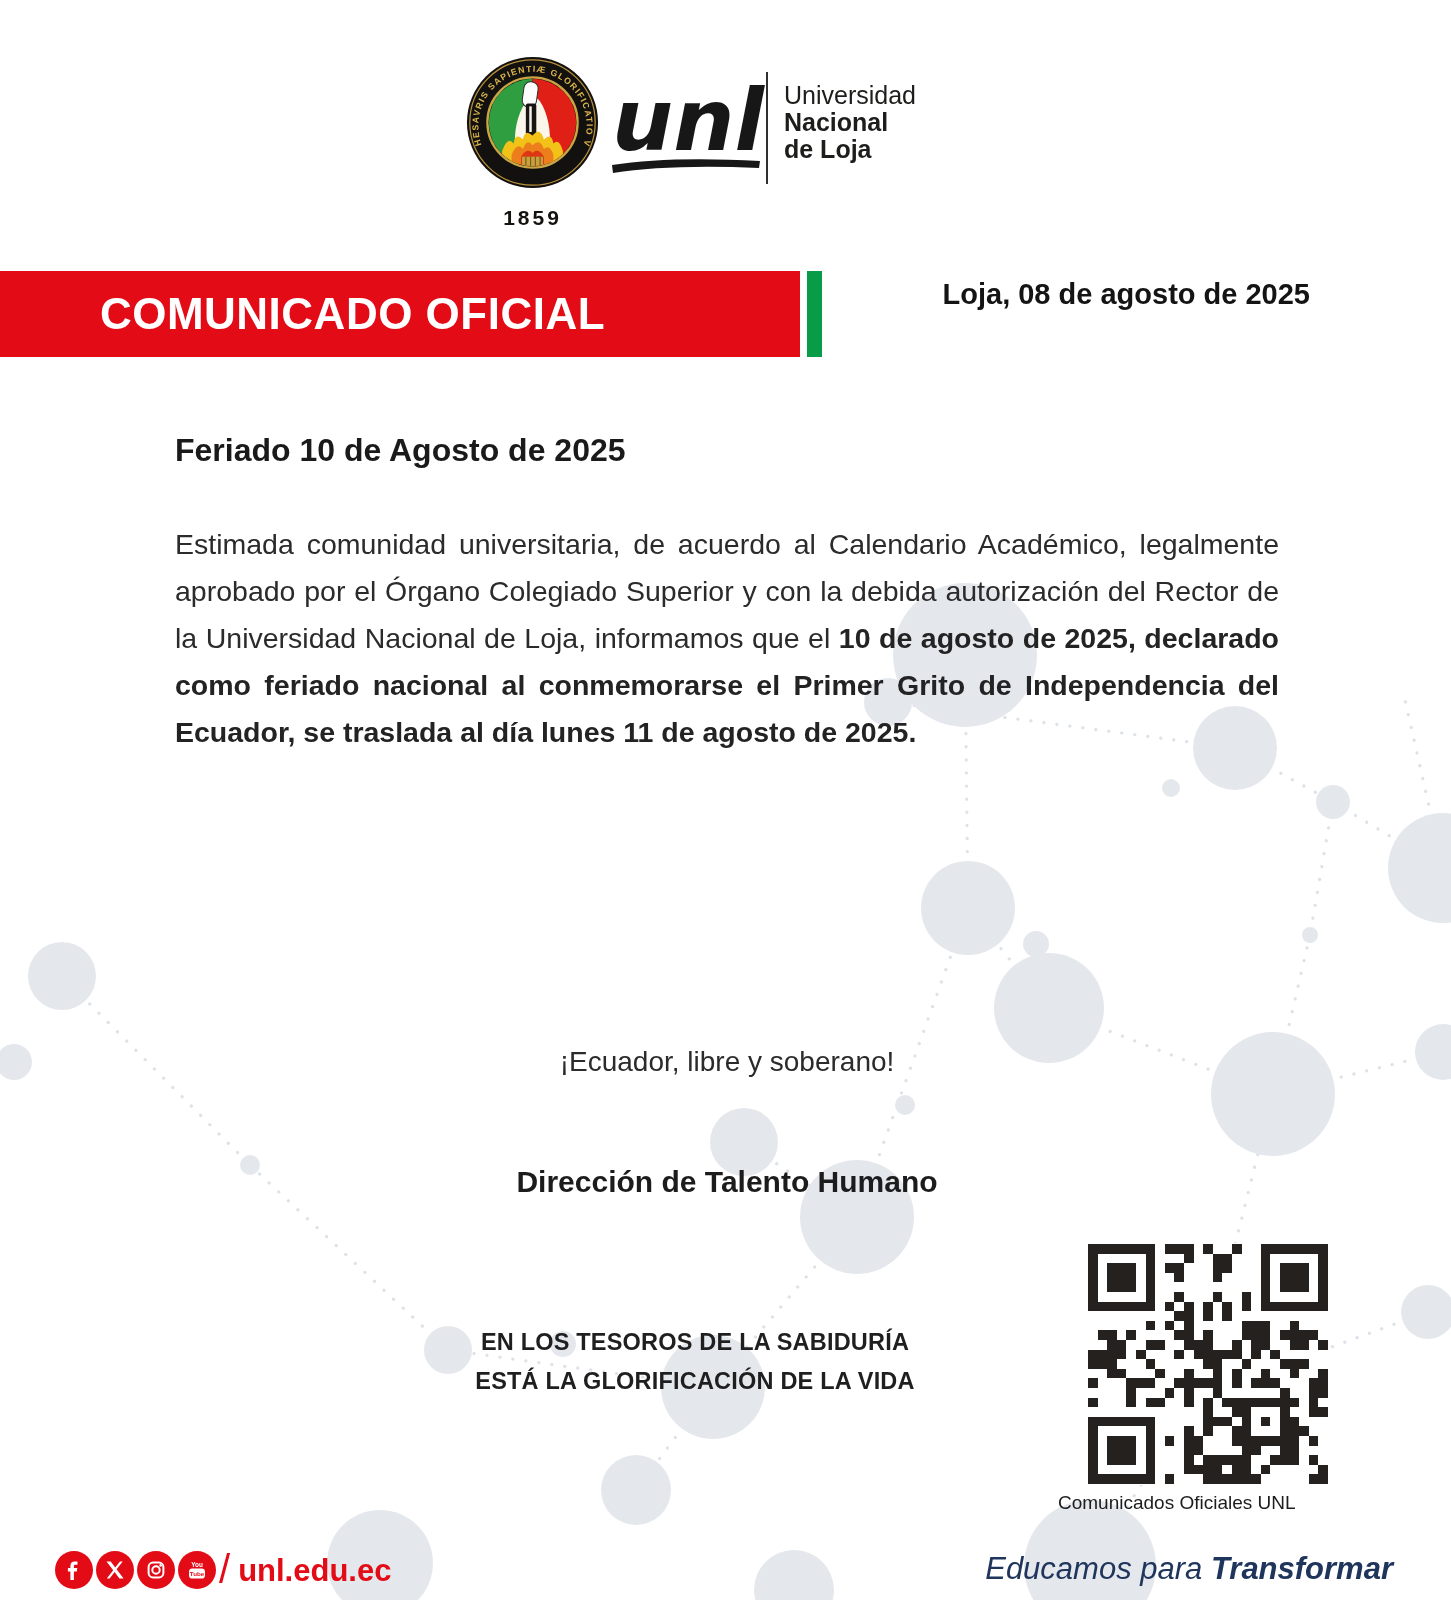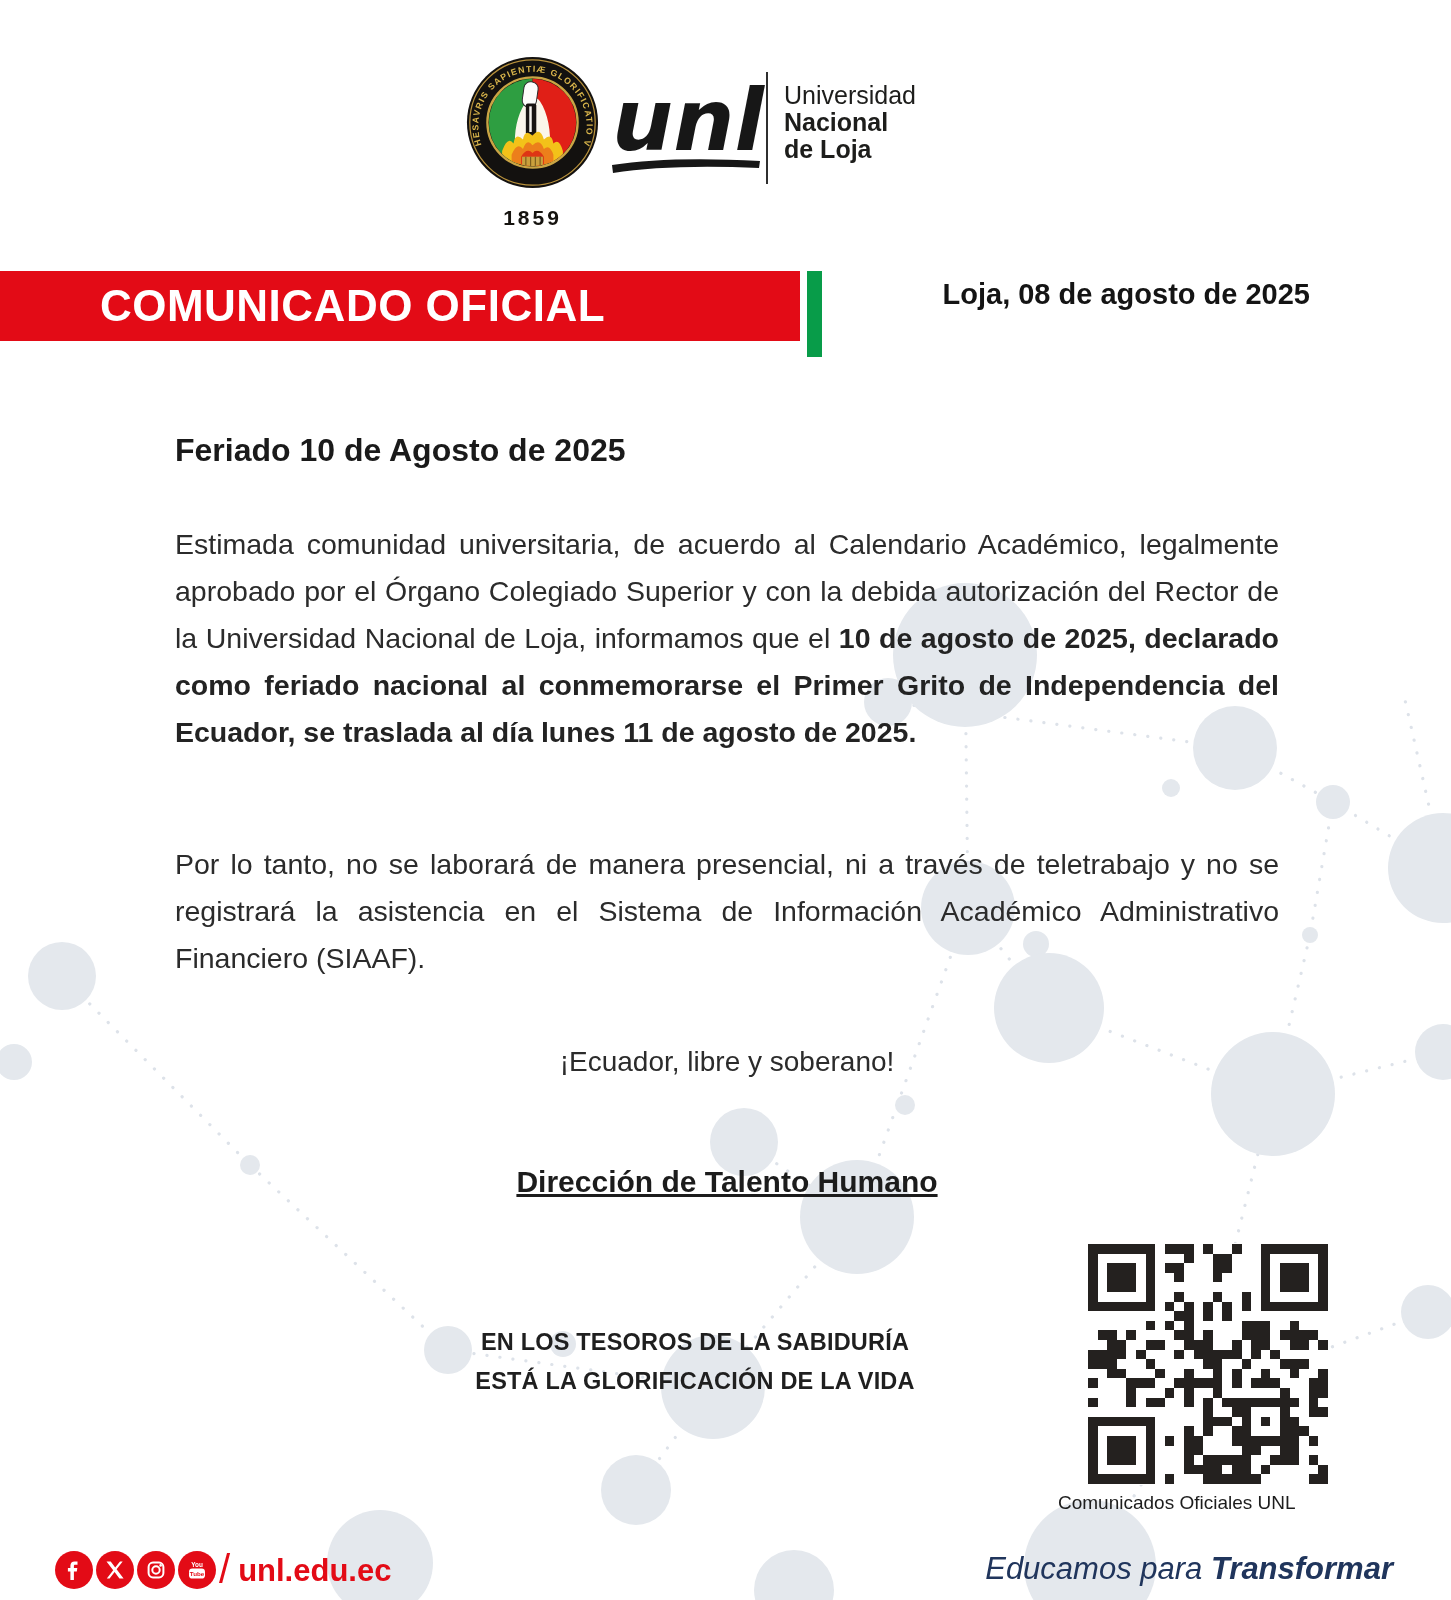--- a/index.html
+++ b/index.html
@@ -10,35 +10,35 @@
   #bg{position:absolute;left:0;top:0;width:1451px;height:1600px;z-index:0;}
   .layer{position:absolute;z-index:2;}
   
   .seal-year{left:466px;top:206px;width:133px;text-align:center;font-size:21px;font-weight:bold;
              letter-spacing:3px;color:#15130f;}
   .divider{left:766px;top:72px;width:2px;height:112px;background:#2f2f2f;}
   .wordmark{left:784px;top:82px;font-size:25px;line-height:27px;color:#1d1d1b;}
   .wordmark .w1{font-weight:400;}
   .wordmark .w2,.wordmark .w3{font-weight:700;}
   
-  .banner-red{left:0;top:271px;width:800px;height:70px;background:#e30b16;display:flex;
+  .banner-red{left:0;top:271px;width:800px;height:86px;background:#e30b16;display:flex;
               align-items:center;justify-content:center;padding-right:95px;box-sizing:border-box;}
   .banner-red span{color:#ffffff;font-size:44px;font-weight:bold;letter-spacing:0.5px;}
   .banner-green{left:807px;top:271px;width:15px;height:86px;background:#089c49;}
   .ref-block{right:141px;top:277px;text-align:right;line-height:34px;}
   .ref-line{font-size:27px;font-weight:bold;color:#e30b16;}
   .date-line{font-size:29px;font-weight:bold;color:#141414;}
   
   .doc-title{left:175px;top:432px;font-size:32px;font-weight:bold;color:#1a1a1a;}
   .para{left:175px;width:1104px;font-size:28.5px;line-height:47px;text-align:justify;color:#2b2b2b;}
   .p1{top:521px;}
   .p2{top:841px;}
   .bold{font-weight:bold;color:#232323;}
   .slogan{left:175px;top:1046px;width:1104px;text-align:center;font-size:28px;color:#2b2b2b;}
-  .signature{left:175px;top:1165px;width:1104px;text-align:center;font-size:30px;font-weight:bold;color:#1c1c1c;text-decoration:underline;}
+  .signature{left:175px;top:1165px;width:1104px;text-align:center;font-size:30px;font-weight:bold;color:#1c1c1c;}
   .motto{left:280px;top:1323px;width:830px;text-align:center;font-size:23.5px;font-weight:bold;
          line-height:39px;color:#1f1f1f;letter-spacing:0.2px;}
   
   .qr-box{left:1088px;top:1243px;width:240px;height:242px;background:#ffffff;}
   .qr-caption{left:1058px;top:1492px;width:300px;font-size:19px;color:#1d1d1d;}
   
   .social{left:55px;top:1551px;display:flex;gap:3px;}
   .social svg{display:block;}
   .site{left:219px;top:1549px;font-weight:bold;color:#e30b16;display:flex;align-items:flex-start;}
   .site .slash{font-size:40px;font-weight:400;margin-right:8px;line-height:40px;}
@@ -158,21 +158,20 @@
   <div class="layer abs banner-green"></div>
 
   <div class="layer abs ref-block">
     <div class="date-line">Loja, 08 de agosto de 2025</div>
   </div>
 
   <div class="layer abs doc-title">Feriado 10 de Agosto de 2025</div>
 
   <div class="layer abs para p1"><span>Estimada comunidad universitaria, de acuerdo al Calendario Académico, legalmente aprobado por el Órgano Colegiado Superior y con la debida autorización del Rector de la Universidad Nacional de Loja, informamos que el </span><span class="bold">10 de agosto de 2025, declarado como feriado nacional al conmemorarse el Primer Grito de Independencia del Ecuador, se traslada al día lunes 11 de agosto de 2025.</span></div>
 
-  <div class="layer abs para p2">Por lo tanto, no se laborará de manera presencial, ni a través de teletrabajo y no se registrará la asistencia en el Sistema de Información Académico Administrativo Financiero (SIAAF).</div>
 
   <div class="layer abs slogan">¡Ecuador, libre y soberano!</div>
 
   <div class="layer abs signature">Dirección de Talento Humano</div>
 
   <div class="layer abs motto">
     <div>EN LOS TESOROS DE LA SABIDURÍA</div>
     <div>ESTÁ LA GLORIFICACIÓN DE LA VIDA</div>
   </div>
 

